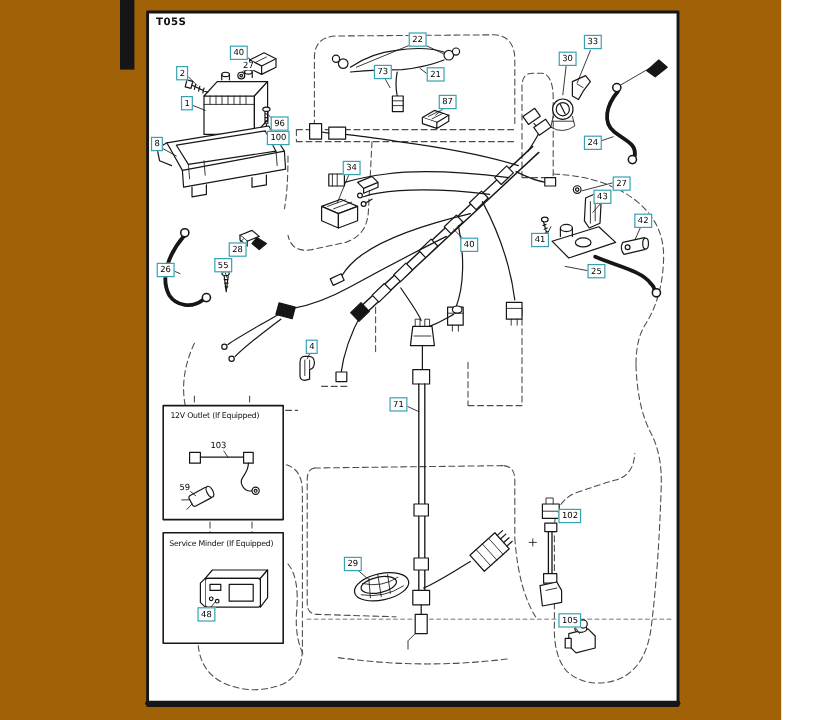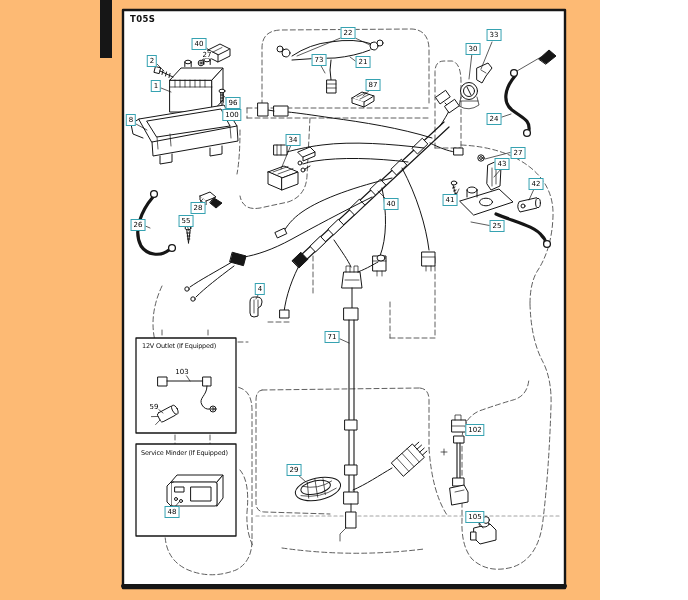--- a/index.html
+++ b/index.html
@@ -1,16 +1,16 @@
 <!DOCTYPE html>
 <html><head>
 <meta charset="utf-8">
 <style>
   html,body{margin:0;padding:0;background:#ffffff;}
-  .canvas{position:relative;width:600px;height:600px;background:#fdba74;overflow:hidden;
+  .canvas{position:relative;width:651px;height:600px;background:#a16207;overflow:hidden;
           font-family:"DejaVu Sans", sans-serif;}
   svg{position:absolute;left:0;top:0;}
   svg *{vector-effect:non-scaling-stroke;}
   .st{stroke:#161616;fill:none;stroke-width:1;stroke-linejoin:round;stroke-linecap:round;}
   .fw{fill:#ffffff;}
   .fb{fill:#161616;}
   .thick{stroke-width:3.2;}
   .thin{stroke-width:.7;}
   .brd{stroke-width:2.4;}
   .dash{stroke:#4d4d4d;stroke-width:.9;stroke-dasharray:5 3;}

